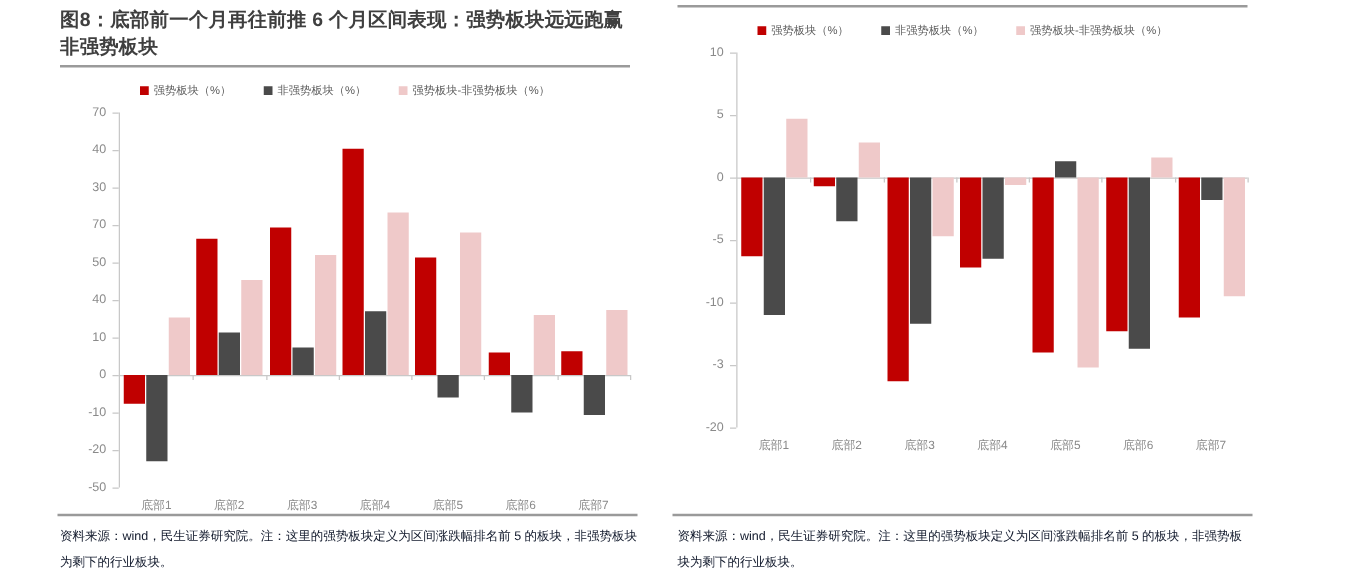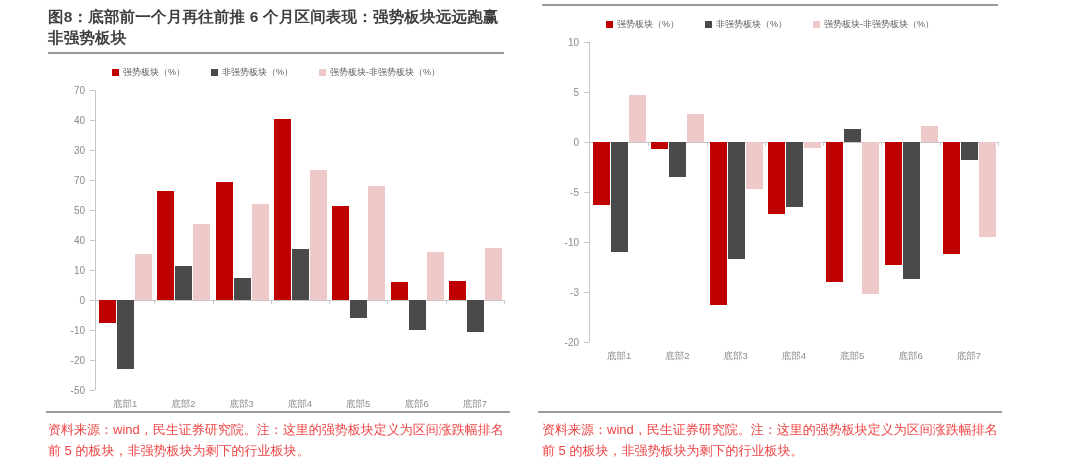--- a/index.html
+++ b/index.html
@@ -59,21 +59,21 @@
   .xlabels{position:absolute;left:52px;right:4px;display:flex;}
   .xlabel{flex:1;text-align:center;font-size:9.5px;color:#8a8a8a;}
 
   .foot-rule{
     position:absolute;left:0;right:0;height:2px;background:#9a9a9a;
   }
   .panel.left .foot-rule{left:12px;right:14px;}
   .panel.right .foot-rule{left:14px;right:12px;}
 
   .source{
-    position:absolute;font-size:13px;color:#ef4444;line-height:21px;
+    position:absolute;font-size:10px;color:#0f172a;line-height:21px;
   }
   .panel.left .source{left:14px;right:14px;top:419px;}
   .panel.right .source{left:18px;right:12px;top:419px;}
 </style>
 </head>
 <body>
 
 <div class="page">
 
   <div class="panel left">

